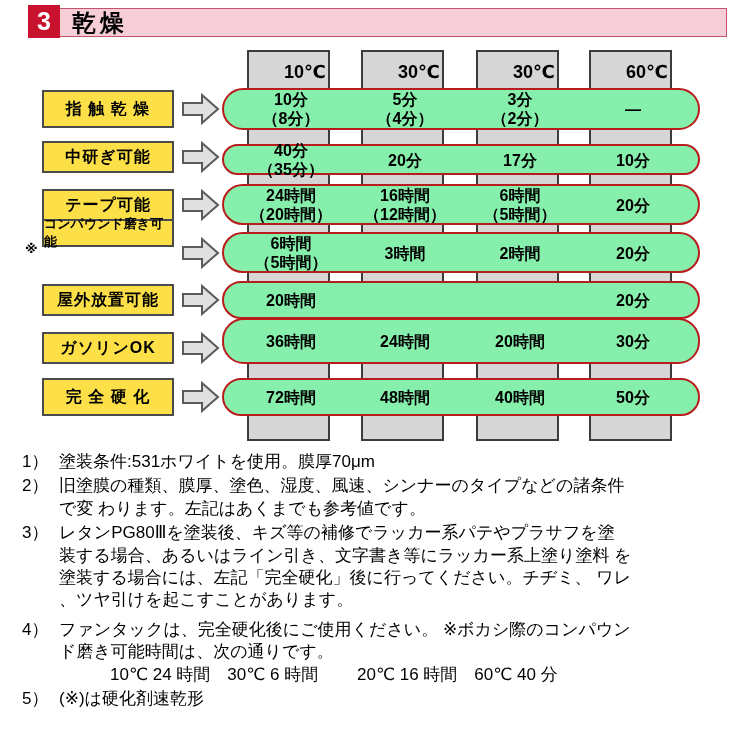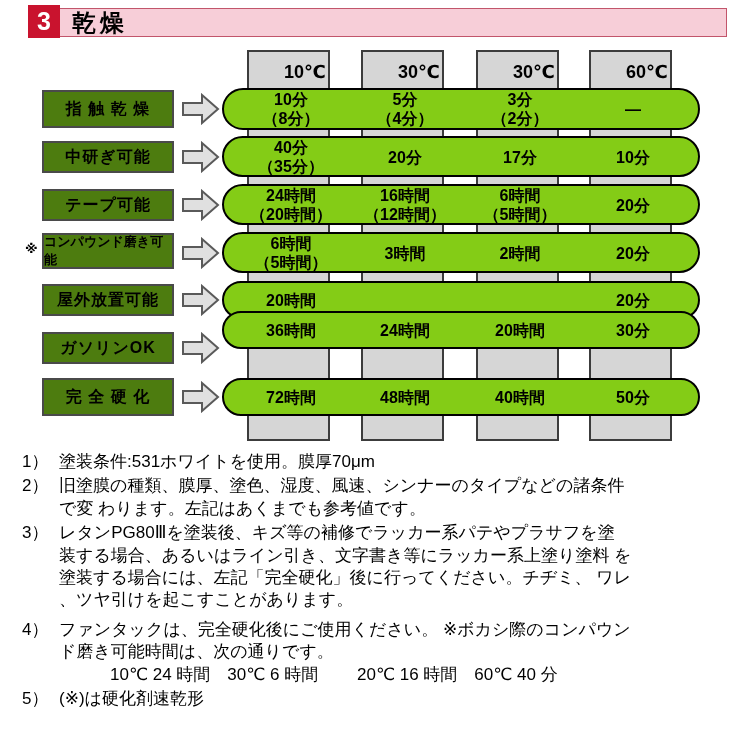--- a/index.html
+++ b/index.html
@@ -15,37 +15,37 @@
   .num-square { position:absolute; left:28px; top:5px; width:32px; height:33px;
     background:#c9132e; color:#fff; font-weight:bold; font-size:25px;
     display:flex; align-items:center; justify-content:center; }
   .sec-title { position:absolute; left:72px; top:7px; font-weight:bold;
     font-size:24px; letter-spacing:4px; color:#000; }
   
   .col { position:absolute; top:50px; width:83px; height:391px;
     background:#d6d6d6; border:2px solid #3c3c3c; z-index:0; }
   .c0{left:247px}.c1{left:361px}.c2{left:476px}.c3{left:589px}
   .temp { text-align:center; padding-top:9px; font-weight:bold; font-size:18px; color:#000;padding-left:33px; }
-  .pill { position:absolute; left:222px; width:478px; background:#84cc16;
-    border:2px solid #000000; border-radius:22px; z-index:1; }
+  .pill { position:absolute; left:222px; width:478px; background:#86efac;
+    border:2px solid #b91c1c; border-radius:22px; z-index:1; }
   .cell { position:absolute; width:120px; top:50%; transform:translateY(-50%);
     text-align:center; font-weight:bold; font-size:16px; line-height:19px;
     white-space:pre-line; color:#000; }
   .cc0{left:7px}.cc1{left:121px}.cc2{left:236px}.cc3{left:349px}
-  .labelbox { position:absolute; left:42px; width:132px; background:#4d7c0f;
+  .labelbox { position:absolute; left:42px; width:132px; background:#fde047;
     border:2px solid #4a4a4a; display:flex; align-items:center; justify-content:center;
     font-weight:bold; font-size:16px; letter-spacing:1px; z-index:1; color:#000; }
   .labelbox.small { font-size:13px; letter-spacing:0; }
   .arrow { position:absolute; left:182px; width:38px; height:32px; z-index:1; }
   .r0 .pill{top:88px;height:42px}  .r0 .labelbox{top:90px;height:38px}  .r0 .arrow{top:93px}
-  .r1 .pill{top:136px;height:41px} .r1 .labelbox{top:141px;height:32px} .r1 .arrow{top:141px}
+  .r1 .pill{top:144px;height:31px} .r1 .labelbox{top:141px;height:32px} .r1 .arrow{top:141px}
   .r2 .pill{top:184px;height:41px} .r2 .labelbox{top:189px;height:32px} .r2 .arrow{top:189px}
-  .r3 .pill{top:232px;height:41px} .r3 .labelbox{top:233px;height:36px} .r3 .arrow{top:237px}
+  .r3 .pill{top:232px;height:41px} .r3 .labelbox{top:219px;height:28px} .r3 .arrow{top:237px}
   .r4 .pill{top:281px;height:38px} .r4 .labelbox{top:284px;height:32px} .r4 .arrow{top:284px}
-  .r5 .pill{top:311px;height:38px} .r5 .labelbox{top:332px;height:32px} .r5 .arrow{top:332px}
+  .r5 .pill{top:318px;height:46px} .r5 .labelbox{top:332px;height:32px} .r5 .arrow{top:332px}
   .r6 .pill{top:378px;height:38px} .r6 .labelbox{top:378px;height:38px} .r6 .arrow{top:381px}
   .note-mark { position:absolute; left:25px; top:241px; font-size:13px;
     font-weight:bold; z-index:2; color:#000; }
   
   .notes { position:absolute; left:22px; top:451px; width:702px; }
   .note { display:flex; align-items:flex-start; }
   .note + .note { margin-top:2px; }
   .note.gap { margin-top:7px; }
   .nnum { flex:0 0 37px; font-size:17px; line-height:22.4px; color:#000; }
   .ntext { flex:1; font-size:17px; line-height:22.4px; white-space:pre-wrap; color:#000; }

